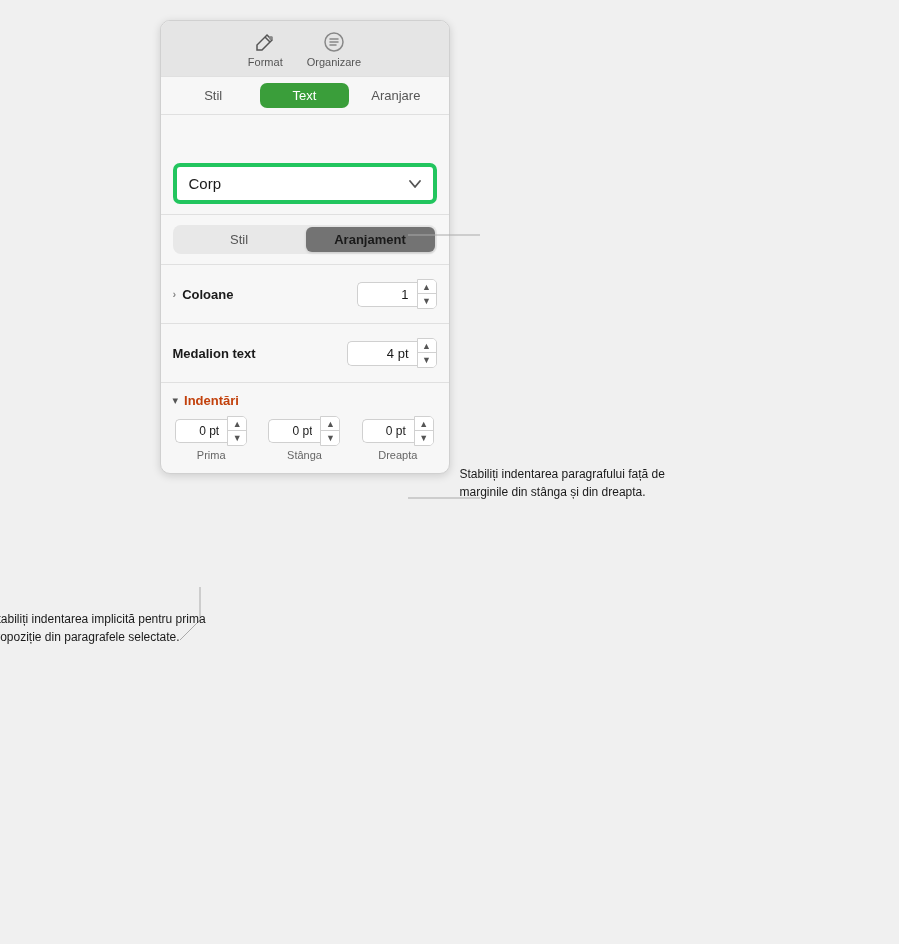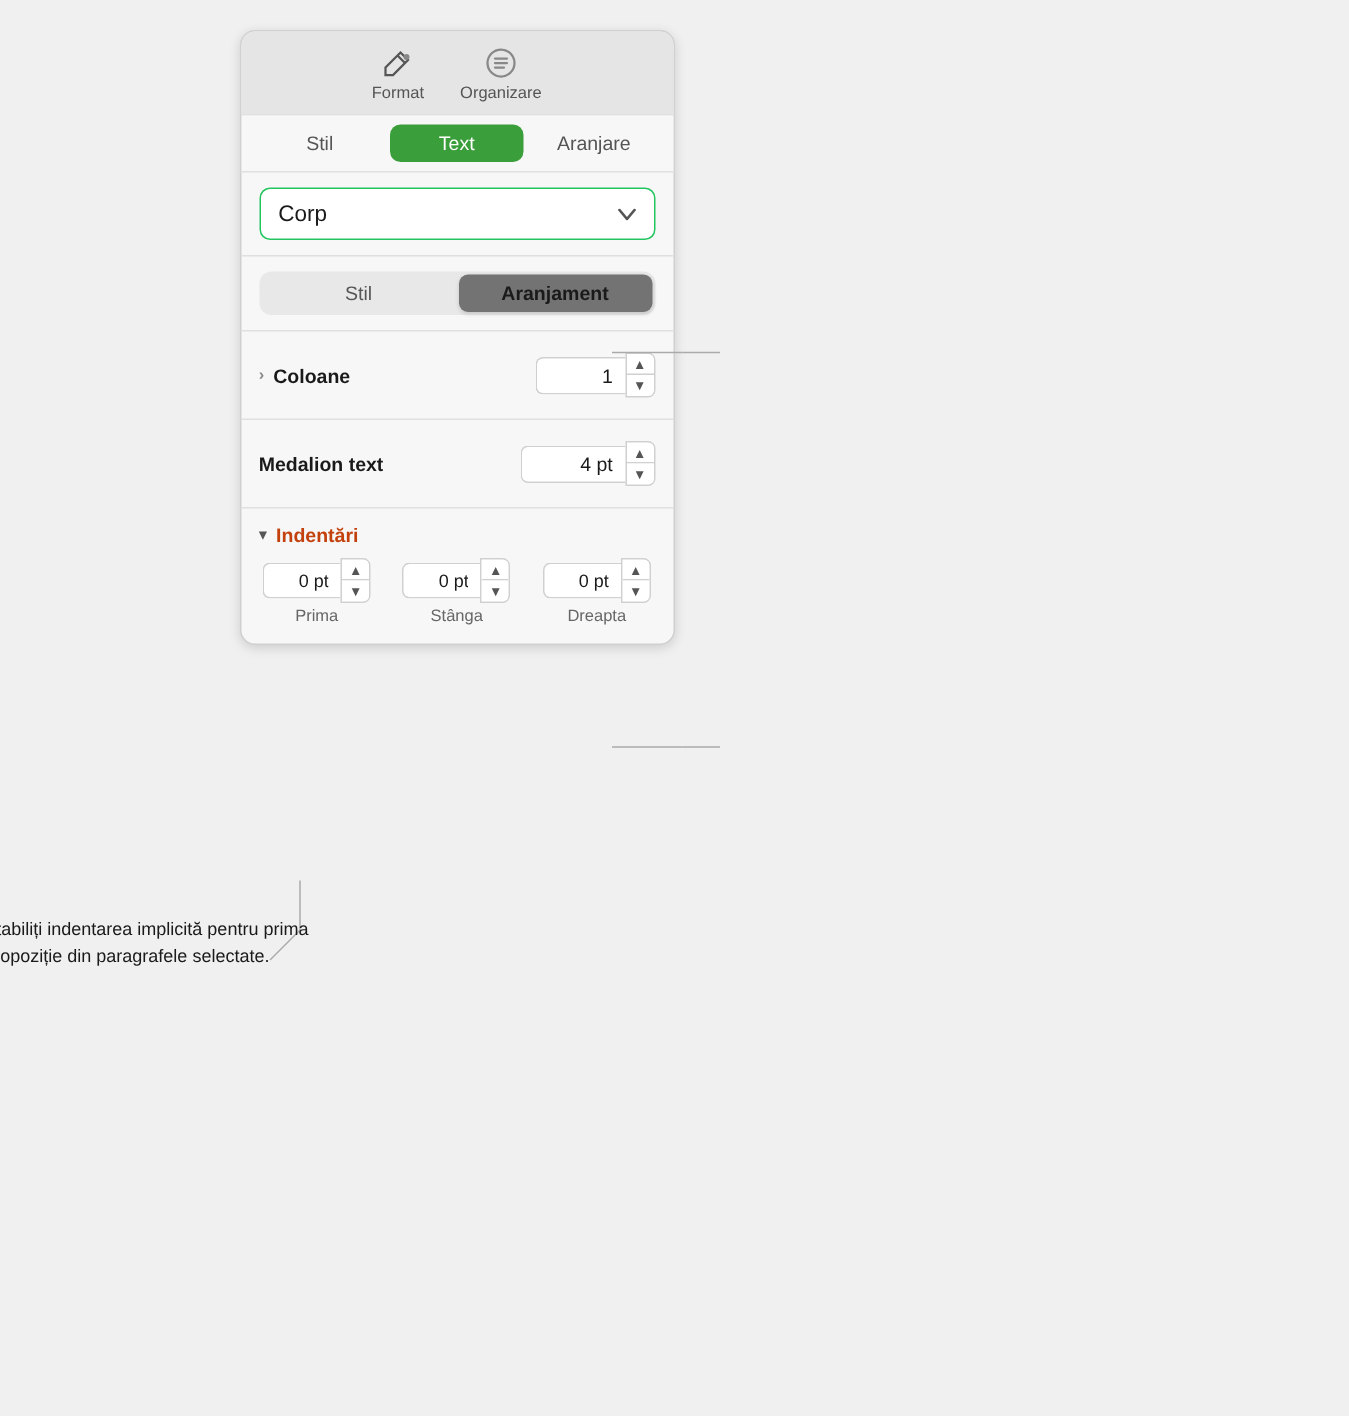--- a/index.html
+++ b/index.html
@@ -84,24 +84,25 @@
     .dropdown-section {
       padding: 10px 12px;
       border-bottom: 1px solid #e0e0e0;
     }
 
     .dropdown-control {
       display: flex;
       align-items: center;
       justify-content: space-between;
       background: #fff;
-      border: 1px solid #22c55e;
+      border: 4px solid #22c55e;
       border-radius: 7px;
       padding: 8px 12px;
       cursor: pointer;
+      margin-top: 38px;
     }
 
     .dropdown-control .dropdown-text {
       font-size: 15px;
       font-weight: 400;
       color: #1a1a1a;
     }
 
     .chevron-down {
       width: 12px;
@@ -387,18 +388,21 @@
     <line x1="295" y1="215" x2="320" y2="215" stroke="#aaa" stroke-width="1"></line>
 
     <line x1="248" y1="478" x2="295" y2="478" stroke="#aaa" stroke-width="1"></line>
     <line x1="295" y1="478" x2="320" y2="478" stroke="#aaa" stroke-width="1"></line>
 
     <line x1="40" y1="567" x2="40" y2="600" stroke="#aaa" stroke-width="1"></line>
     <line x1="40" y1="600" x2="20" y2="620" stroke="#aaa" stroke-width="1"></line>
   </svg>
 
 
+  <div style="position:absolute; top:445px; left:300px; width:220px;">
+    <p class="callout-text">Stabiliți indentarea paragrafului față de marginile din stânga și din dreapta.</p>
+  </div>
 
   <div style="position:absolute; top:590px; left:-170px; width:240px;">
     <p class="callout-text">Stabiliți indentarea implicită pentru prima propoziție din paragrafele selectate.</p>
   </div>
 
 </div>
 
 </body></html>

